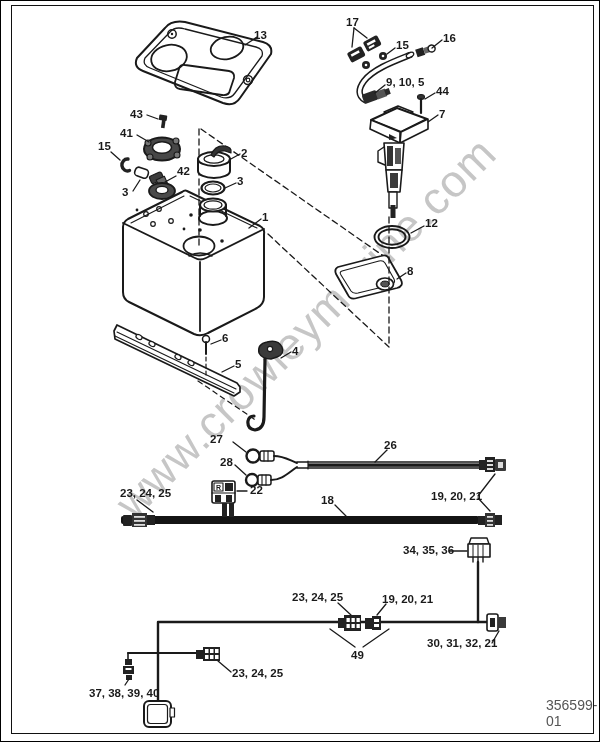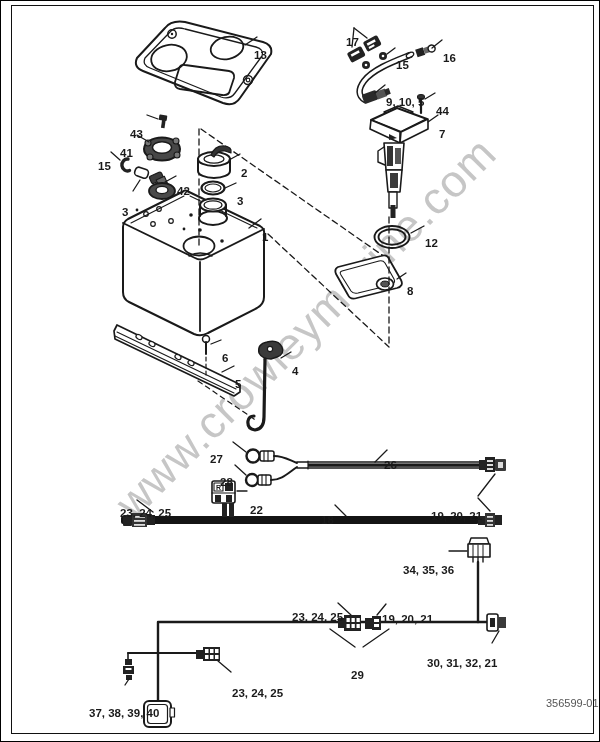--- a/index.html
+++ b/index.html
@@ -7,22 +7,22 @@
         font-family:"Liberation Sans",sans-serif;overflow:hidden;
         border:1px solid #000;box-sizing:border-box;}
   .inner-border{position:absolute;left:10px;top:4px;right:5px;bottom:7px;
         border:1.5px solid #111;pointer-events:none;z-index:30;}
   .watermark{position:absolute;left:-12px;top:295px;width:634px;height:64px;
         line-height:64px;text-align:center;font-size:45px;letter-spacing:1px;
         color:#bdbdbd;opacity:.85;transform:rotate(-45deg);z-index:1;
         font-family:"Liberation Sans",sans-serif;white-space:nowrap;}
   svg.art{position:absolute;left:0;top:0;z-index:2;}
   .callout{position:absolute;font-size:11.5px;font-weight:bold;color:#1a1a1a;
-        white-space:nowrap;z-index:10;margin-top:20px;}
-  .docnum{position:absolute;left:545px;top:696px;font-size:11px;color:#555;z-index:10;}
+        white-space:nowrap;z-index:10;}
+  .docnum{position:absolute;left:545px;top:696px;font-size:14px;color:#555;z-index:10;}
 </style>
 </head>
 <body>
 
 <div class="page">
 
   <div class="watermark">www.crowleymarine.com</div>
 
   <svg class="art" width="600" height="742" viewBox="0 0 600 742" stroke-linecap="round" stroke-linejoin="round">
 
@@ -367,20 +367,20 @@
   <div class="callout" style="left:209px;top:432px">27</div>
   <div class="callout" style="left:219px;top:455px">28</div>
   <div class="callout" style="left:383px;top:438px">26</div>
   <div class="callout" style="left:249px;top:483px">22</div>
   <div class="callout" style="left:119px;top:486px">23, 24, 25</div>
   <div class="callout" style="left:320px;top:493px">18</div>
   <div class="callout" style="left:430px;top:489px">19, 20, 21</div>
   <div class="callout" style="left:402px;top:543px">34, 35, 36</div>
   <div class="callout" style="left:291px;top:590px">23, 24, 25</div>
   <div class="callout" style="left:381px;top:592px">19, 20, 21</div>
-  <div class="callout" style="left:350px;top:648px">29</div>
+  <div class="callout" style="left:350px;top:648px">49</div>
   <div class="callout" style="left:426px;top:636px">30, 31, 32, 21</div>
   <div class="callout" style="left:231px;top:666px">23, 24, 25</div>
   <div class="callout" style="left:88px;top:686px">37, 38, 39, 40</div>
 
   <div class="docnum">356599-01</div>
   <div class="inner-border"></div>
 </div>
 
 </body></html>

